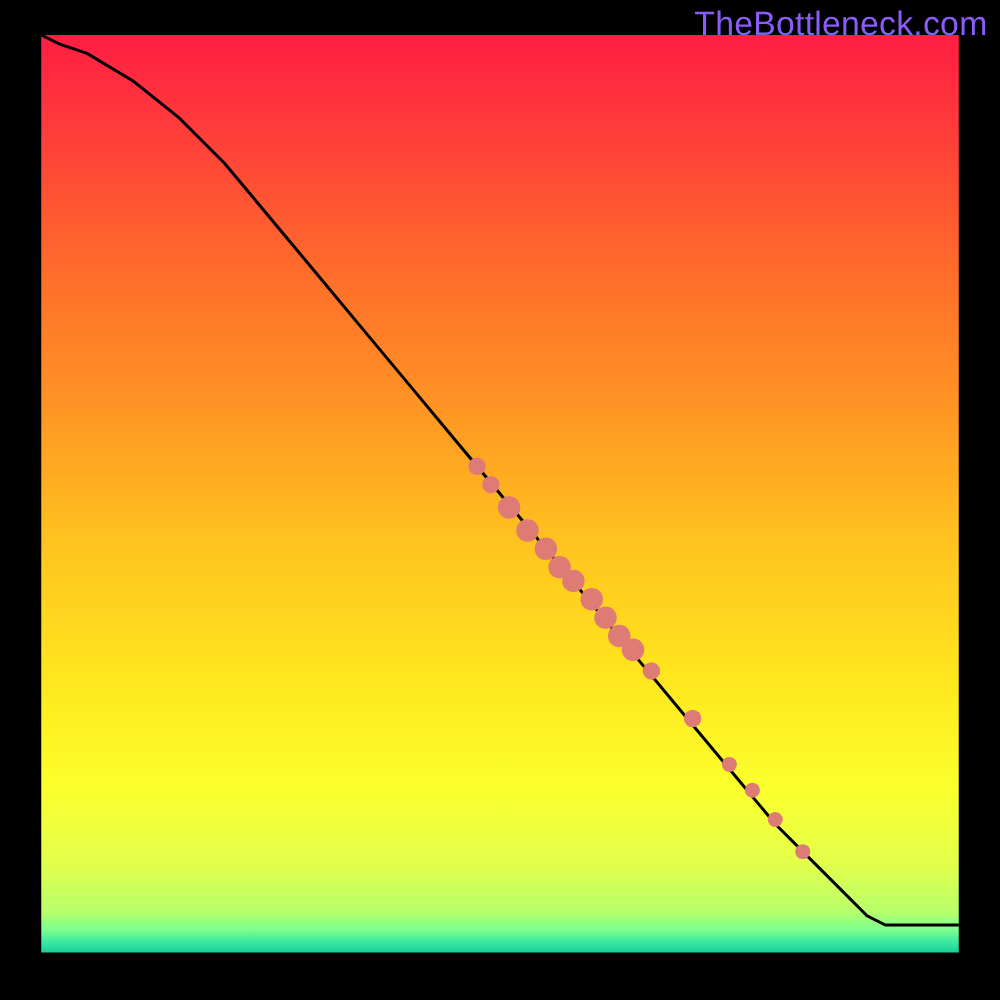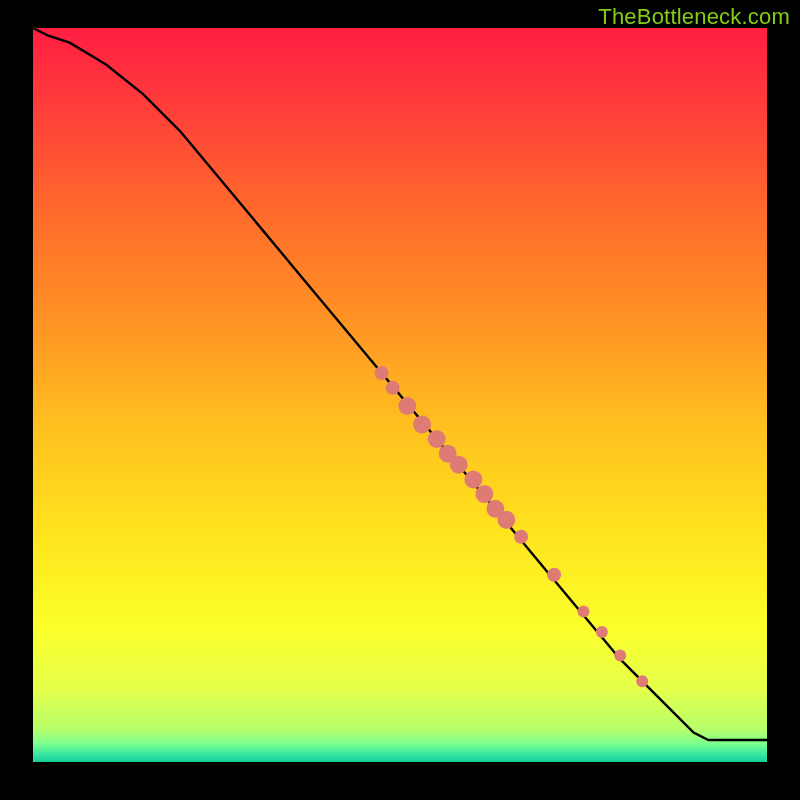--- a/index.html
+++ b/index.html
@@ -13,22 +13,22 @@
   .stage {
     position: relative;
     width: 800px;
     height: 800px;
   }
   .watermark {
     position: absolute;
     top: 4px;
     right: 10px;
     font-family: Arial, Helvetica, sans-serif;
-    font-size: 22px;
-    color: #84cc16;
+    font-size: 27px;
+    color: #8b5cf6;
     letter-spacing: 0.2px;
     font-weight: 500;
     user-select: none;
   }
   svg { display: block; }
 </style>
 </head>
 <body>
 
 <div class="stage">

